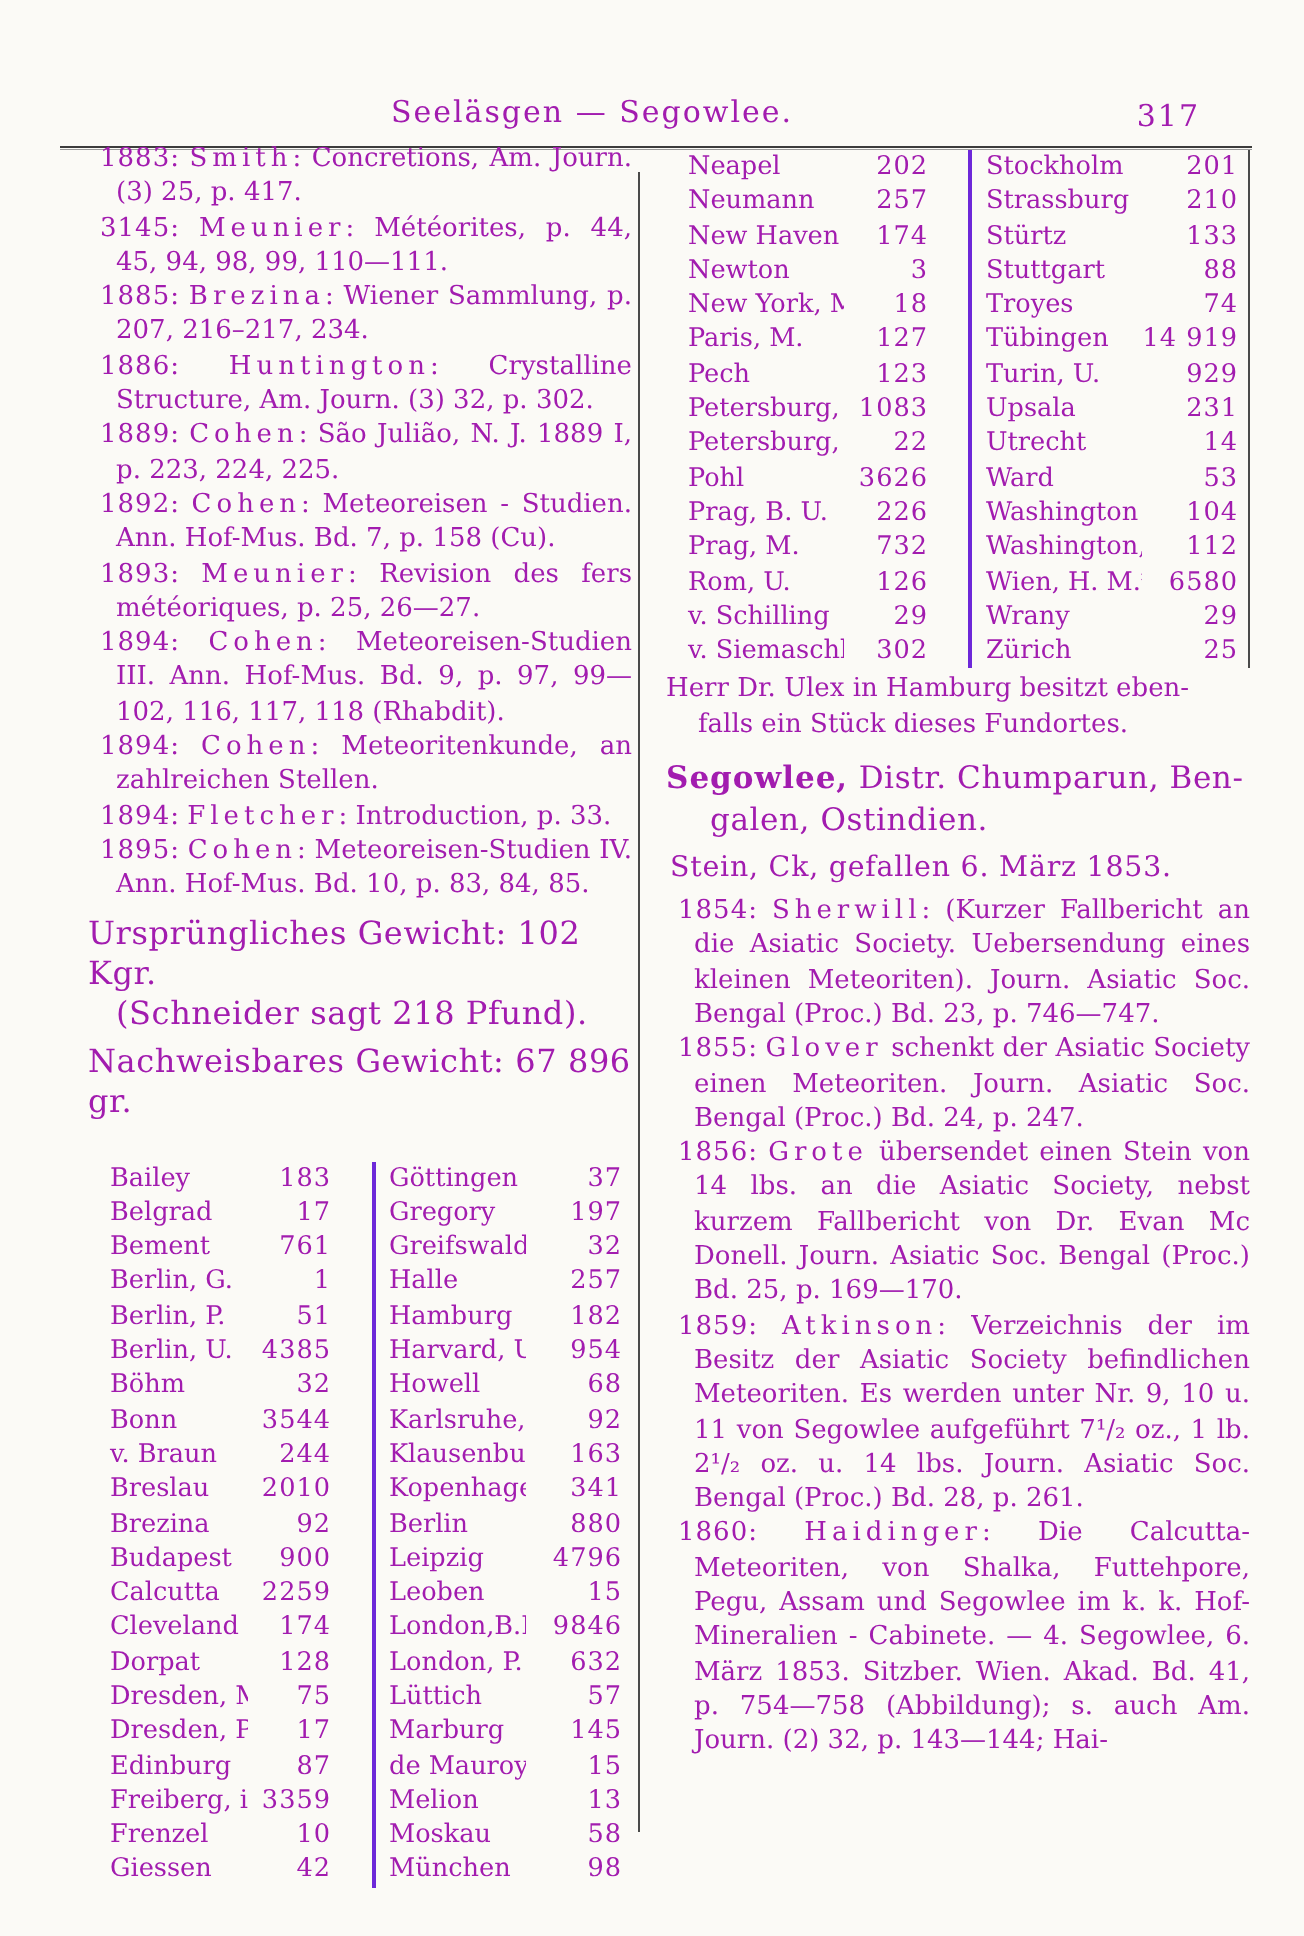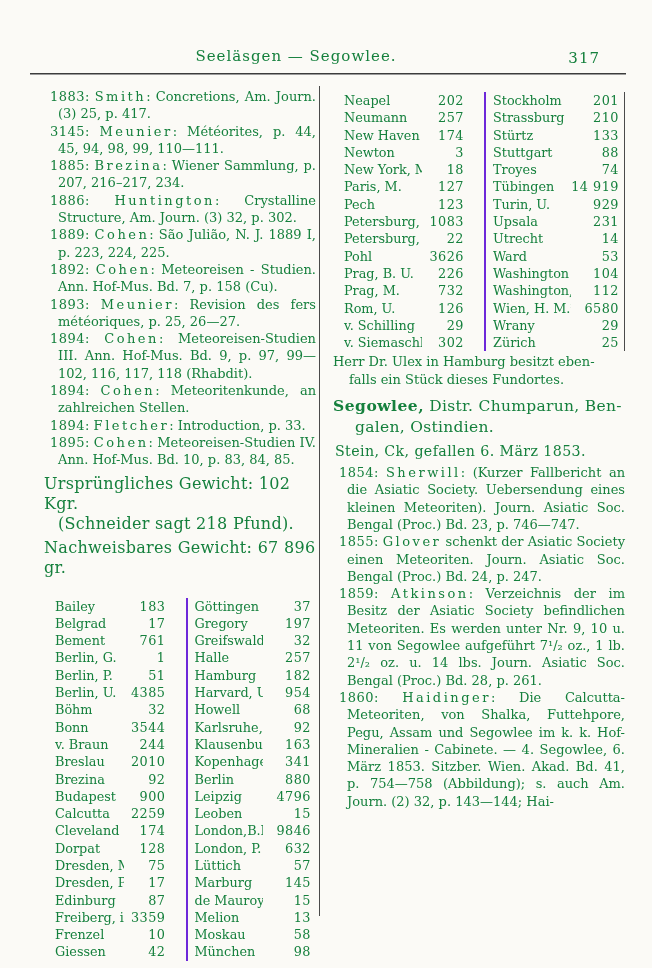--- a/index.html
+++ b/index.html
@@ -1,41 +1,41 @@
 <!DOCTYPE html>
 <html><head>
 <meta charset="utf-8">
 <style>
   html,body{margin:0;padding:0;background:#e8e6e1;}
   .page{
     position:relative;
     width:652px;height:968px;
     background:#fbfaf6;
-    color:#15803d;
+    color:#a21caf;
     font-family:"DejaVu Serif","Liberation Serif",serif;
     overflow:hidden;
   }
   
   .running-title{
     position:absolute;top:47px;left:0;right:60px;
     text-align:center;font-size:15px;letter-spacing:1px;
   }
   .page-num{
     position:absolute;top:49px;right:52px;
     font-size:15px;letter-spacing:1px;
   }
   .head-rule{
     position:absolute;top:73px;left:30px;width:596px;height:2px;
     background:linear-gradient(#3c3c3c,#3c3c3c 55%,#fbfaf6 55%,#fbfaf6 70%,#9a9a9a 70%);
   }
   .col-divider{
     position:absolute;left:319px;top:86px;height:830px;width:1px;
     background:#4a4a4a;
   }
-  .col{position:absolute;top:88px;}
+  .col{position:absolute;top:71px;}
   .col.left{left:44px;width:272px;}
   .col.right{left:333px;width:292px;}
 
   
   .bib{
     margin:0;padding-left:14px;text-indent:-8px;
     font-size:13px;line-height:17.3px;text-align:justify;
   }
   .bib .author{letter-spacing:2.5px;}
   .bib .year{letter-spacing:0.5px;}
@@ -329,18 +329,19 @@
     <h2 class="entry-heading">
         <span class="hl1"><b>Segowlee,</b> <span>Distr. Chumparun, Ben-</span></span>
         <span class="hl2">galen, Ostindien.</span>
       </h2>
 
     <p class="stein">Stein, Ck, gefallen 6. März 1853.</p>
 
     <div id="right-bib">
         <p class="bib"><span class="year">1854</span>: <span class="author">Sherwill</span><span>:</span> <span>(Kurzer Fallbericht an die Asiatic Society. Uebersendung eines kleinen Meteoriten). Journ. Asiatic Soc. Bengal (Proc.) Bd. 23, p. 746—747.</span></p>
         <p class="bib"><span class="year">1855</span>: <span class="author">Glover</span><span></span> <span>schenkt der Asiatic Society einen Meteoriten. Journ. Asiatic Soc. Bengal (Proc.) Bd. 24, p. 247.</span></p>
+        <p class="bib"><span class="year">1856</span>: <span class="author">Grote</span><span></span> <span>übersendet einen Stein von 14 lbs. an die Asiatic Society, nebst kurzem Fallbericht von Dr. Evan Mc Donell. Journ. Asiatic Soc. Bengal (Proc.) Bd. 25, p. 169—170.</span></p>
         <p class="bib"><span class="year">1859</span>: <span class="author">Atkinson</span><span>:</span> <span>Verzeichnis der im Besitz der Asiatic Society befindlichen Meteoriten. Es werden unter Nr. 9, 10 u. 11 von Segowlee aufgeführt 7¹/₂ oz., 1 lb. 2¹/₂ oz. u. 14 lbs. Journ. Asiatic Soc. Bengal (Proc.) Bd. 28, p. 261.</span></p>
         <p class="bib"><span class="year">1860</span>: <span class="author">Haidinger</span><span>:</span> <span>Die Calcutta-Meteoriten, von Shalka, Futtehpore, Pegu, Assam und Segowlee im k. k. Hof-Mineralien - Cabinete. — 4. Segowlee, 6. März 1853. Sitzber. Wien. Akad. Bd. 41, p. 754—758 (Abbildung); s. auch Am. Journ. (2) 32, p. 143—144; Hai-</span></p>
       </div>
   </div>
 
 </div>
 
 </body></html>

